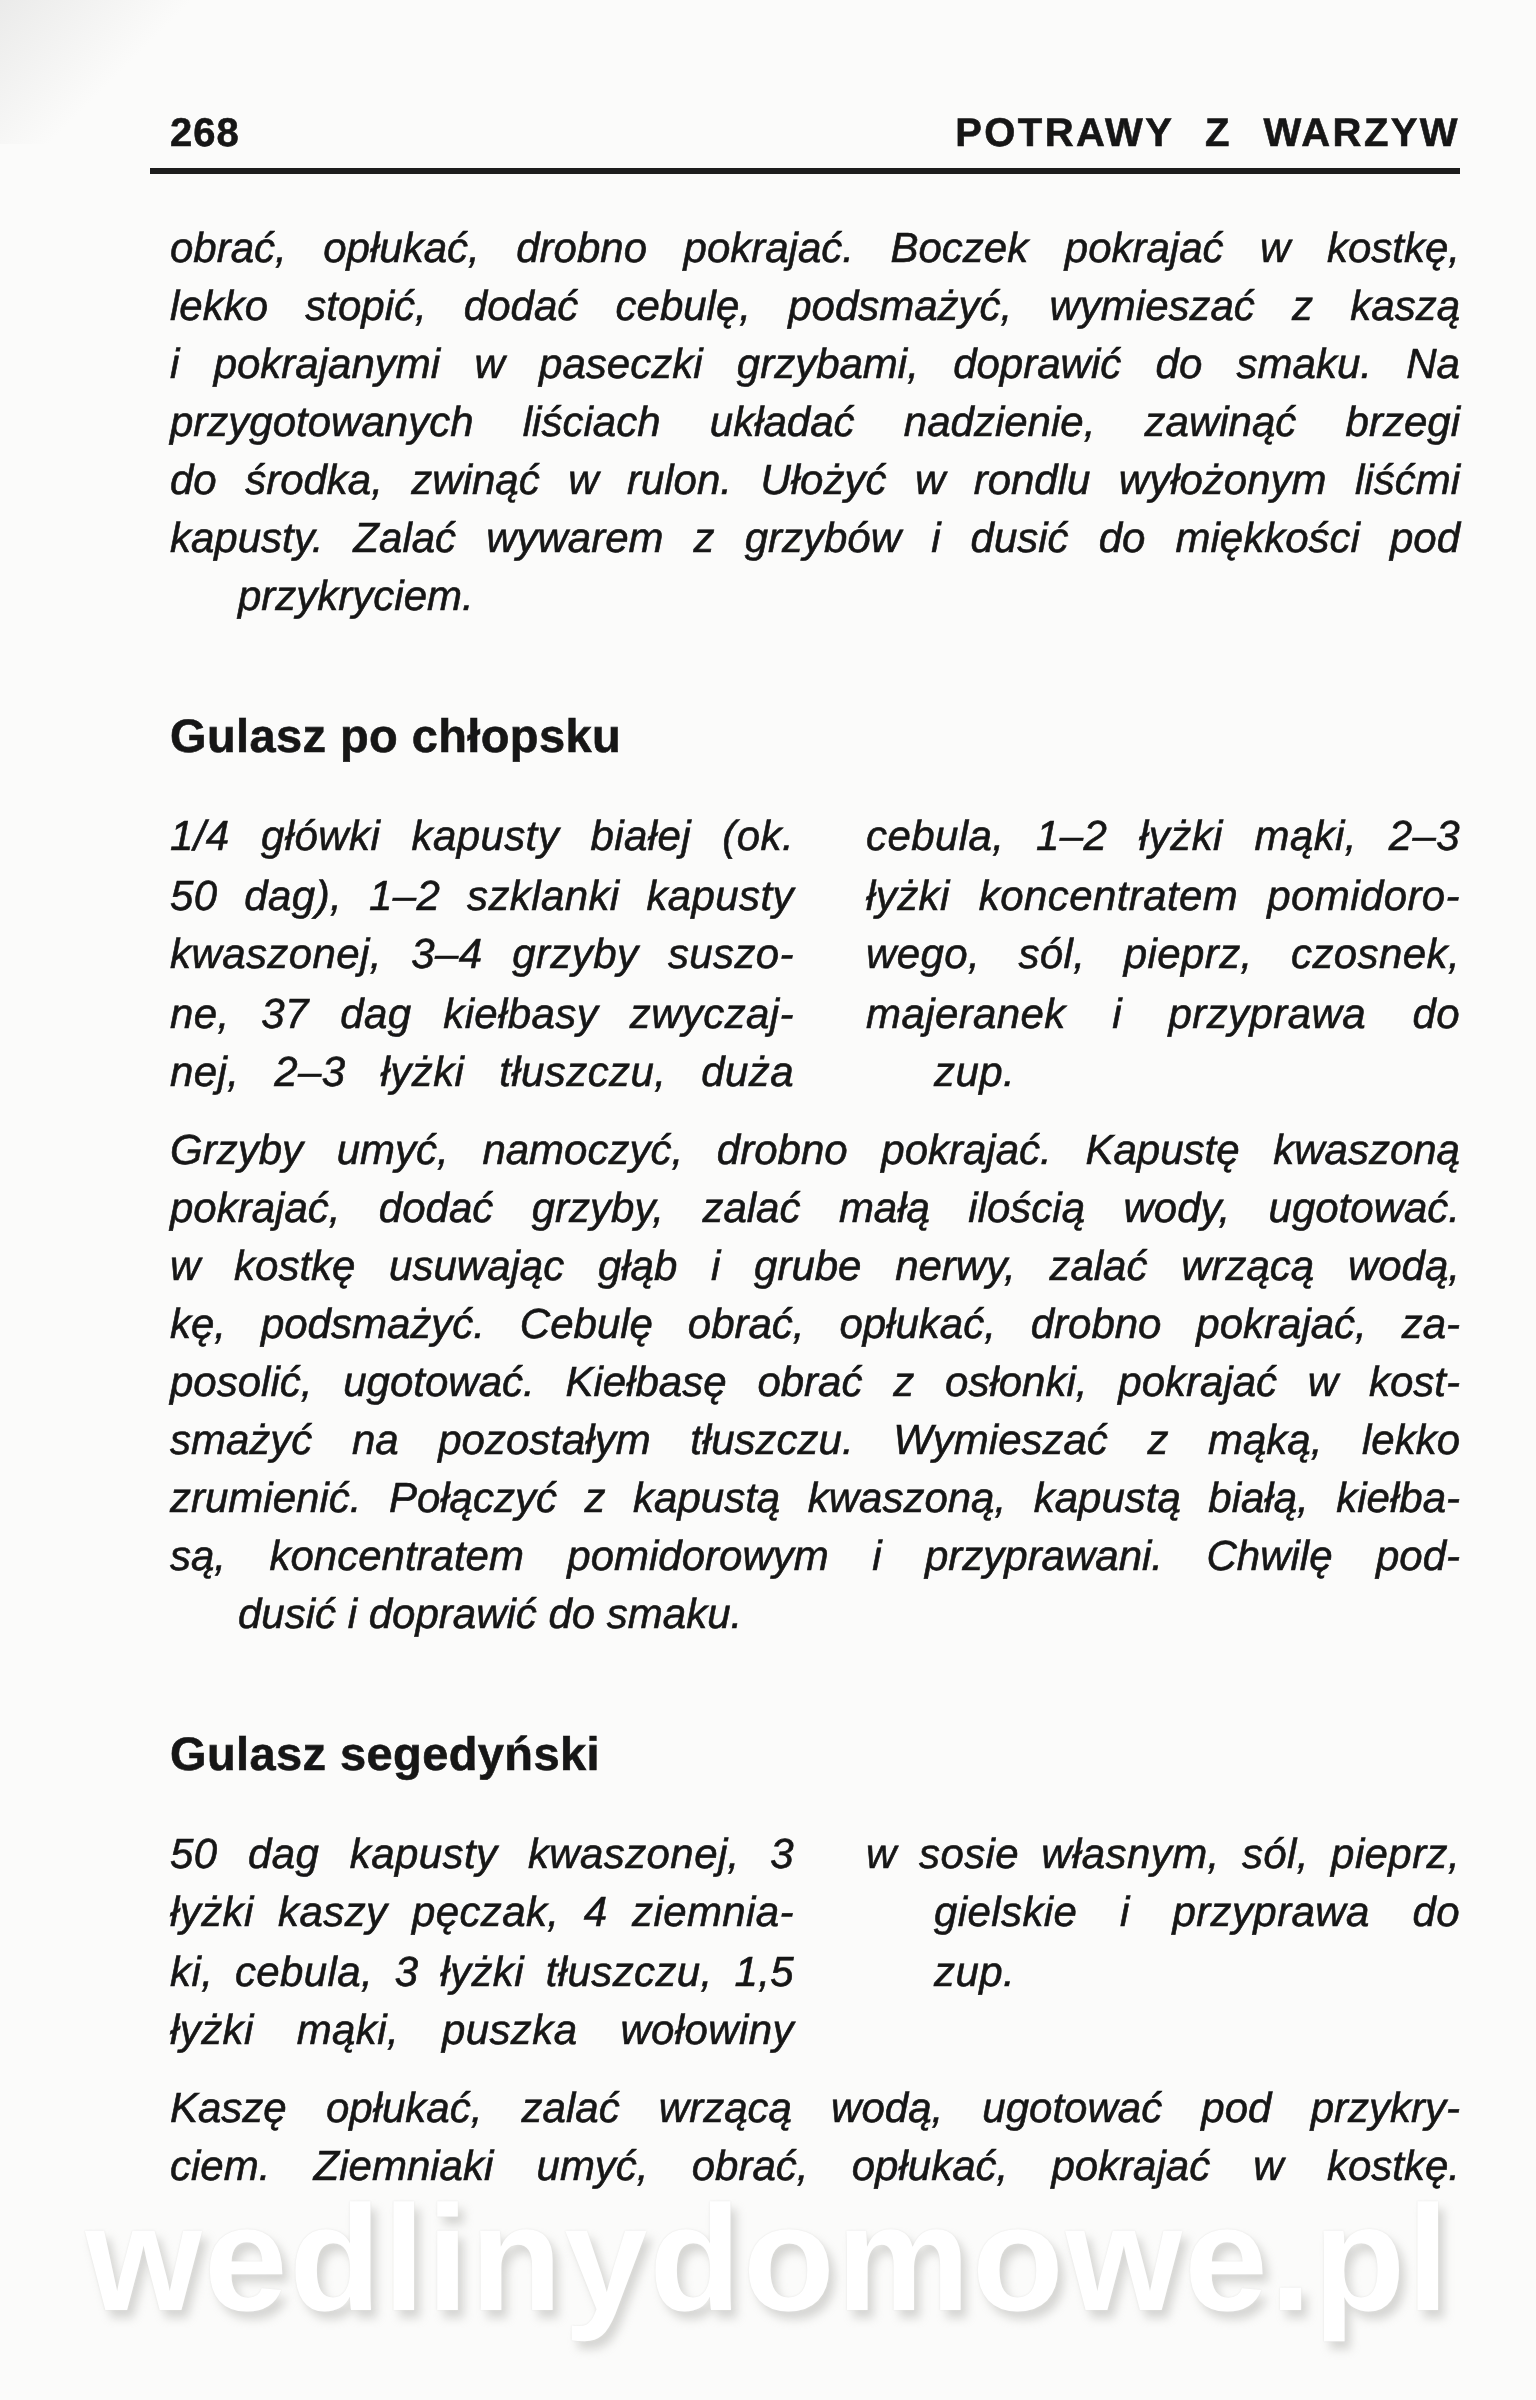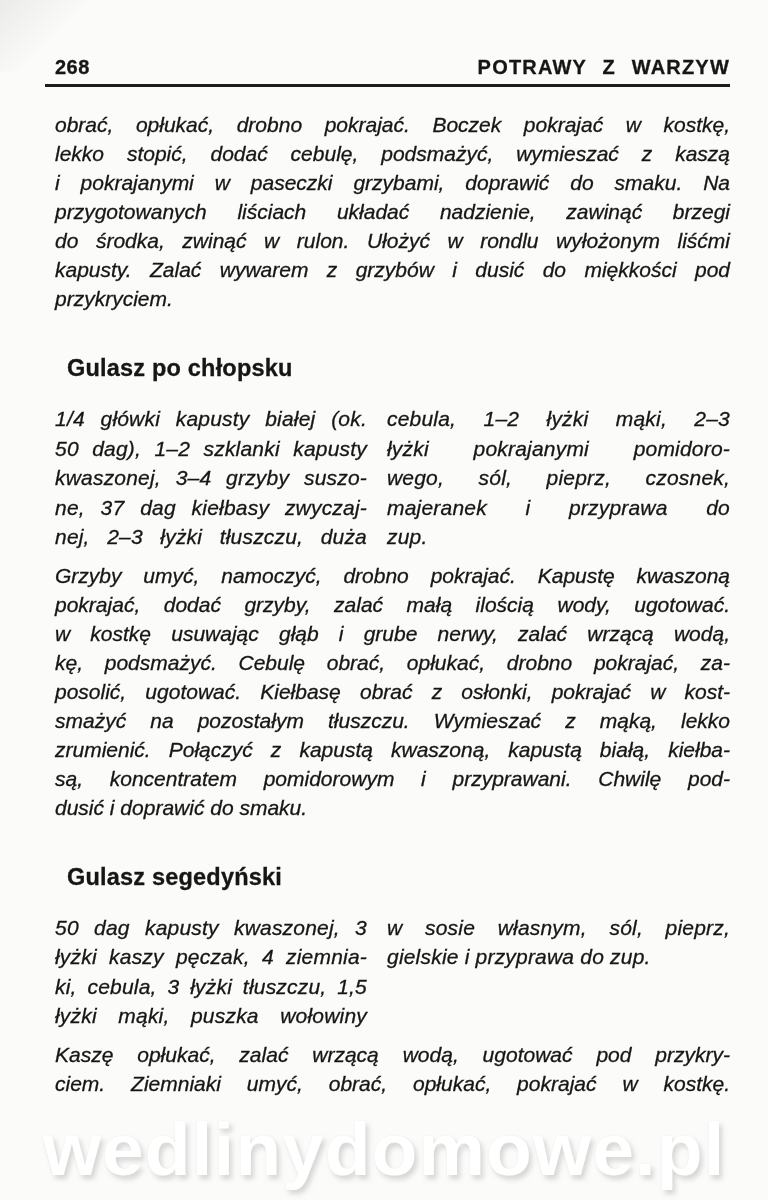--- a/index.html
+++ b/index.html
@@ -20,21 +20,21 @@
   .corner-smudge {
     position: absolute; top: 0; left: 0;
     width: 95px; height: 72px;
     background: linear-gradient(135deg, rgba(150,150,150,0.16), rgba(150,150,150,0) 58%);
     pointer-events: none;
   }
 
   .content {
     position: relative;
     z-index: 1;
-    padding: 0 38px 0 55px;
+    padding: 0 38px 0 85px;
   }
 
   .page-header {
     position: relative;
     padding-top: 53px;
     height: 26px;
   }
   .page-number {
     position: absolute; left: 0; bottom: 0;
     font-weight: 700;
@@ -60,56 +60,55 @@
 
   .intro, .body, .ing-col {
     font-size: 21px;
     line-height: 29px;
     font-style: italic;
   }
   .intro { margin-top: 23px; }
   .body  { margin-top: 9px; }
 
   .jlines .line { text-align: justify; text-align-last: justify; }
-  .jlines .line.last { text-align-last: left; }
+  .jlines .line.last { text-align-last: left; margin-left: 34px; }
 
   .recipe-title {
-    margin: 41px 0 0 12px;
+    margin: 41px 0 0 0;
     font-size: 23.5px;
     font-weight: 700;
     letter-spacing: 0.2px;
     line-height: 28px;
   }
 
   .ingredients {
     margin-top: 22px;
     display: grid;
     grid-template-columns: 312px 1fr;
-    column-gap: 20px;
+    column-gap: 36px;
   }
   .ing-col {
     font-style: italic;
     line-height: 29.5px;
     letter-spacing: 0.2px;
   }
 
   .watermark {
     position: absolute;
     z-index: 0;
     left: 0; right: 0;
     top: 1086px;
     text-align: center;
     font-size: 75px;
     font-weight: 700;
     letter-spacing: 1px;
     color: #ffffff;
     -webkit-text-stroke: 0;
     text-shadow: 0 0 1px #e3e3e1, 3px 4px 5px rgba(168,168,165,0.45);
     white-space: nowrap;
-    margin-top: 20px;
   }
 </style>
 </head>
 <body>
 
 <div class="page">
 
   <div class="corner-smudge"></div>
 
   <div class="watermark">wedlinydomowe.pl</div>
@@ -137,21 +136,21 @@
       <div class="ingredients">
         <div class="ing-col jlines">
             <div class="line">1/4 główki kapusty białej (ok.</div>
             <div class="line">50 dag), 1–2 szklanki kapusty</div>
             <div class="line">kwaszonej, 3–4 grzyby suszo-</div>
             <div class="line">ne, 37 dag kiełbasy zwyczaj-</div>
             <div class="line">nej, 2–3 łyżki tłuszczu, duża</div>
           </div>
         <div class="ing-col jlines">
             <div class="line">cebula, 1–2 łyżki mąki, 2–3</div>
-            <div class="line">łyżki pokrajanymi pomidoro-</div>
+            <div class="line">łyżki koncentratem pomidoro-</div>
             <div class="line">wego, sól, pieprz, czosnek,</div>
             <div class="line">majeranek i przyprawa do</div>
             <div class="line last">zup.</div>
           </div>
       </div>
       <div class="body jlines">
           <div class="line">Grzyby umyć, namoczyć, drobno pokrajać. Kapustę kwaszoną</div>
           <div class="line">pokrajać, dodać grzyby, zalać małą ilością wody, ugotować.</div>
           <div class="line">w kostkę usuwając głąb i grube nerwy, zalać wrzącą wodą,</div>
           <div class="line">kę, podsmażyć. Cebulę obrać, opłukać, drobno pokrajać, za-</div>

